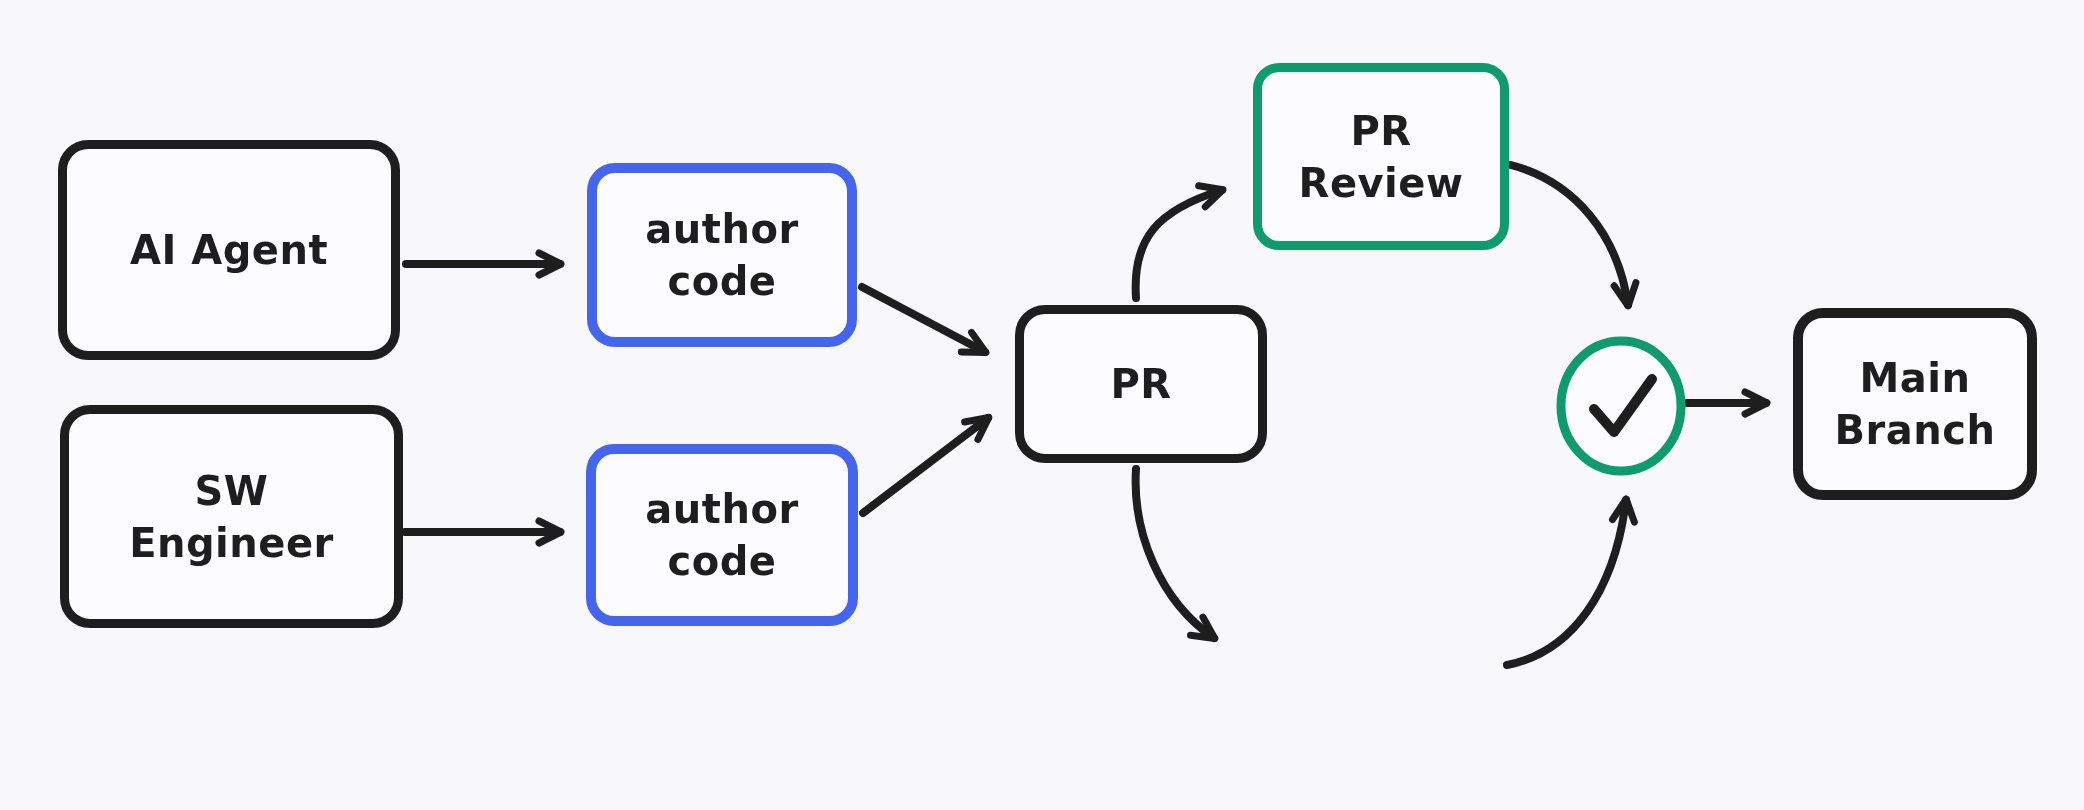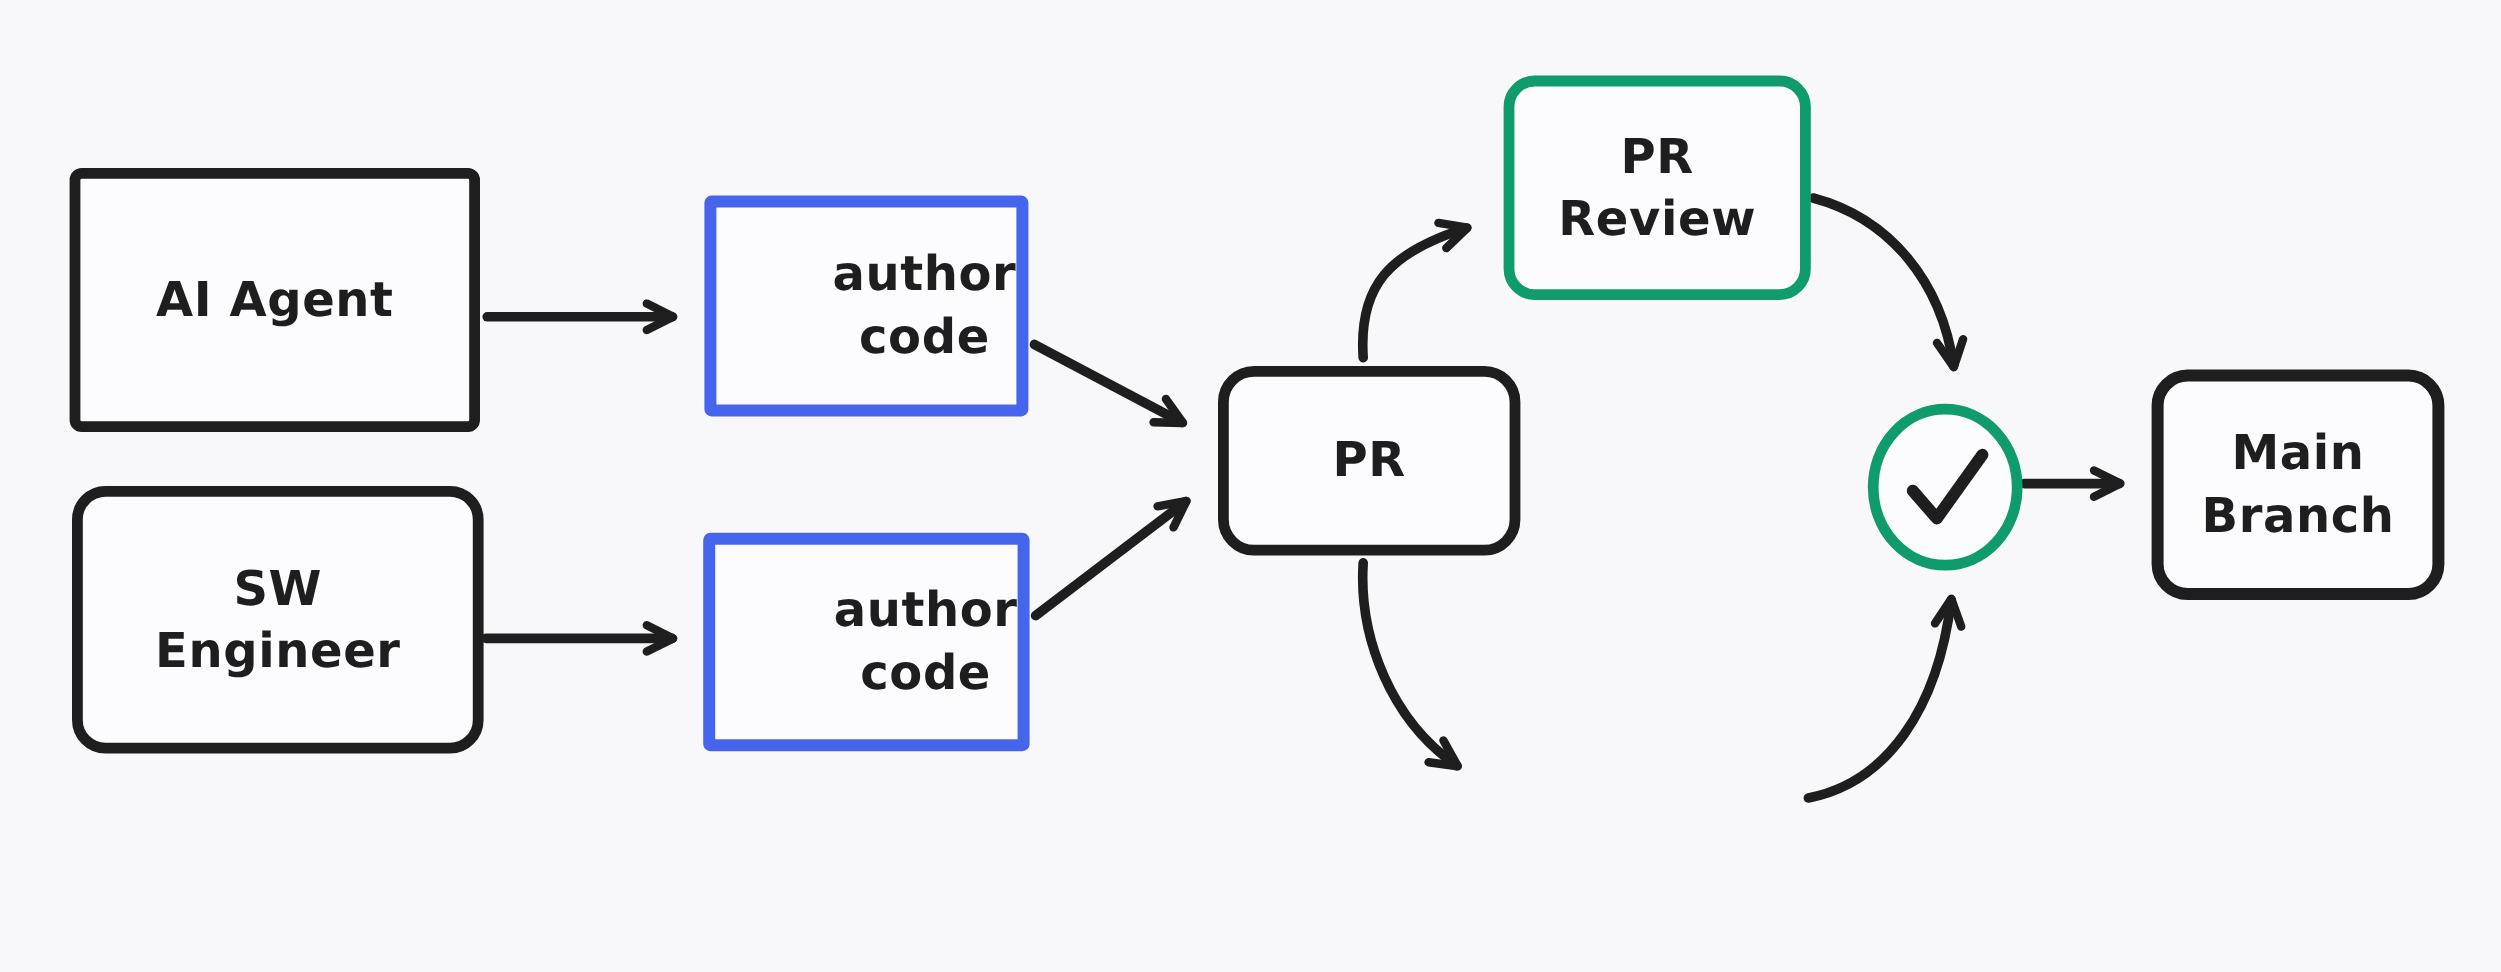--- a/index.html
+++ b/index.html
@@ -60,21 +60,21 @@
   }
   .node .label {
     white-space: pre-line;
     font-size: 40px;
     font-weight: 700;
     line-height: 1.3;
     letter-spacing: 0.5px;
     color: var(--ink, #1e1e1e);
   }
   .stroke-black { border: 9px solid var(--ink, #1e1e1e); border-radius: 30px; }
-  .stroke-blue  { border: 10px solid var(--blue, #4565ec); border-radius: 6px; justify-content: flex-end; }
+  .stroke-blue  { border: 10px solid var(--blue, #4565ec); border-radius: 28px; }
   .stroke-green { border: 9px solid var(--green, #0f9b6c); border-radius: 26px; }
 </style>
 </head>
 <body>
 
 <div class="canvas">
 
   <svg class="edge-layer" viewBox="0 0 2084 810" xmlns="http://www.w3.org/2000/svg">
     <defs>
       <marker id="ah" markerUnits="userSpaceOnUse" markerWidth="34" markerHeight="34" viewBox="0 0 34 34" refX="26" refY="17" orient="auto">
@@ -91,25 +91,25 @@
     <path class="edge" marker-end="url(#ah)" d="M 1511 165 C 1575 182, 1618 235, 1628 305"></path>
     <path class="edge" marker-end="url(#ah)" d="M 1507 665 C 1573 652, 1615 590, 1626 500"></path>
     <path class="edge" marker-end="url(#ah)" d="M 1687 403 L 1766 403"></path>
 
     <g>
       <ellipse class="approval-circle" cx="1621" cy="406" rx="60" ry="65"></ellipse>
       <path class="check-path" d="M 1594 409 L 1614 432 L 1652 379"></path>
     </g>
   </svg>
 
-  <div class="node stroke-black" style="left:58px; top:140px; width:342px; height:220px;border-radius:10px;">
+  <div class="node stroke-black" style="left:58px; top:140px; width:342px; height:220px;">
     <span class="label">AI Agent</span>
   </div>
 
-  <div class="node stroke-black" style="left:60px; top:405px; width:343px; height:223px;border-radius:28px;">
+  <div class="node stroke-black" style="left:60px; top:405px; width:343px; height:223px;">
     <span class="label">SW
 Engineer</span>
   </div>
 
   <div class="node stroke-blue" style="left:587px; top:163px; width:270px; height:184px;">
     <span class="label">author
 code</span>
   </div>
 
   <div class="node stroke-blue" style="left:586px; top:444px; width:272px; height:182px;">

